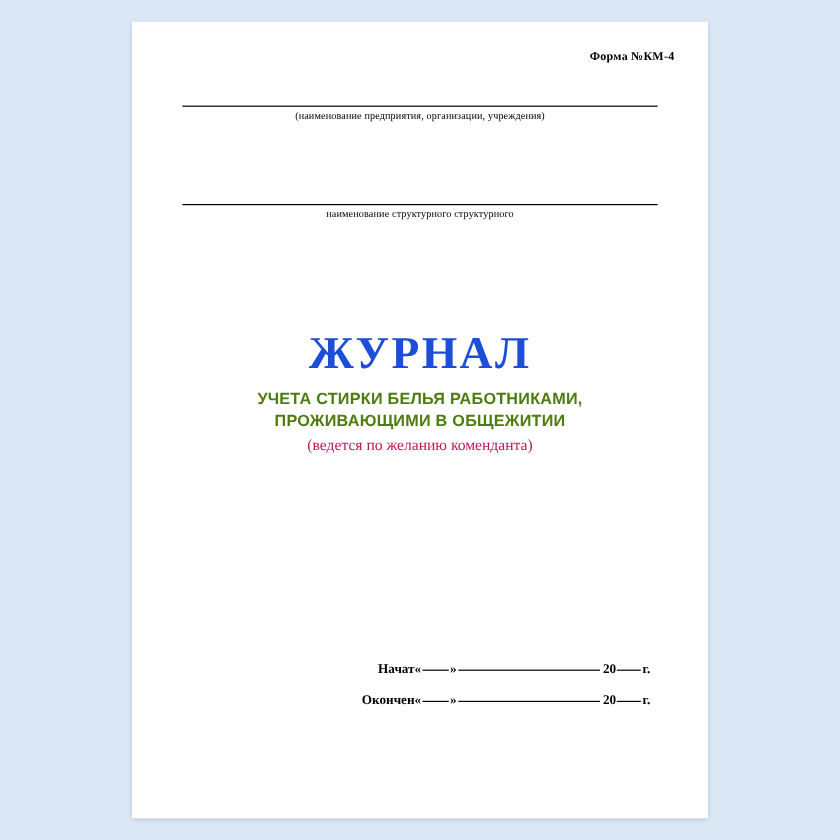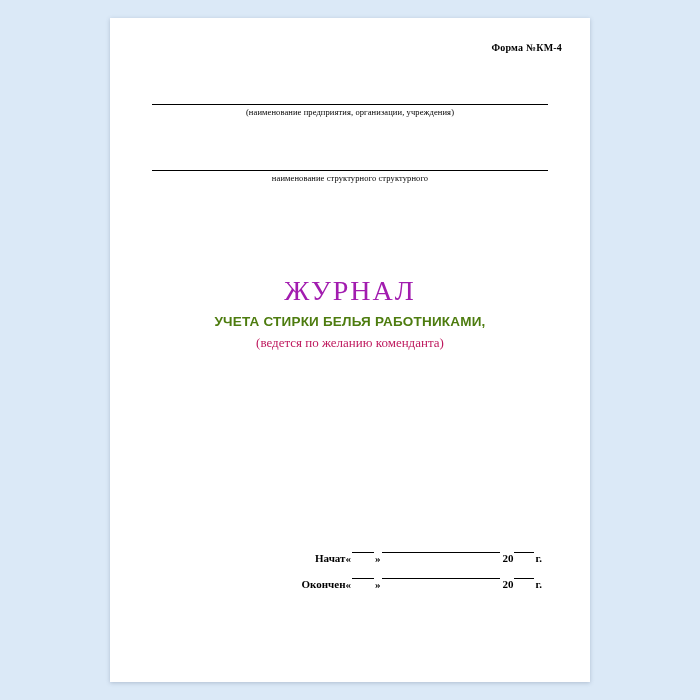--- a/index.html
+++ b/index.html
@@ -35,45 +35,45 @@
     font-weight: bold;
     color: #000;
     letter-spacing: 0.2px;
   }
   .rule-block {
     position: absolute;
     left: 42px;
     width: 396px;
     text-align: center;
   }
-  .rule-block.one { top: 72px; }
+  .rule-block.one { top: 56px; }
   .rule-block.two { top: 138px; }
   .rule-line {
     border-bottom: 1px solid #000;
     height: 14px;
   }
   .rule-caption {
     font-size: 8.5px;
     color: #000;
     padding-top: 2px;
     letter-spacing: 0.1px;
   }
   .title-zone {
     position: absolute;
     left: 0;
     right: 0;
     top: 258px;
     text-align: center;
   }
   .doc-title {
-    font-size: 28px;
-    font-weight: normal;
+    font-size: 38px;
+    font-weight: bold;
     letter-spacing: 2px;
     line-height: 1.05;
-    color: #a21caf;
+    color: #1d4ed8;
   }
   .doc-sub1, .doc-sub2 {
     font-family: "Liberation Sans", sans-serif;
     font-size: 13.5px;
     font-weight: bold;
     letter-spacing: 0.2px;
     color: #4d7c0f;
     line-height: 1.35;
   }
   .doc-sub1 { margin-top: 8px; }
@@ -84,21 +84,21 @@
   }
   .footer-zone {
     position: absolute;
     left: 0;
     right: 0;
     bottom: 78px;
   }
   .footer-row {
     display: flex;
     justify-content: flex-end;
-    align-items: flex-start;
+    align-items: center;
     padding-right: 48px;
     margin-bottom: 14px;
     font-size: 11px;
     font-weight: bold;
     color: #000;
   }
   .fr-label { white-space: pre; }
   .fr-quote { white-space: pre; }
   .fr-short {
     display: inline-block;
@@ -135,20 +135,21 @@
     </div>
 
     <div class="rule-block two">
       <div class="rule-line"></div>
       <div class="rule-caption">наименование структурного структурного</div>
     </div>
 
     <div class="title-zone">
       <div class="doc-title">ЖУРНАЛ</div>
       <div class="doc-sub1">УЧЕТА СТИРКИ БЕЛЬЯ РАБОТНИКАМИ,</div>
+      <div class="doc-sub2">ПРОЖИВАЮЩИМИ  В ОБЩЕЖИТИИ</div>
       <div class="doc-note">(ведется по желанию коменданта)</div>
     </div>
 
     <div class="footer-zone">
 
       <div class="footer-row">
         <span class="fr-label">Начат</span>
         <span class="fr-quote">«</span>
         <span class="fr-short"></span>
         <span class="fr-quote">»</span>

